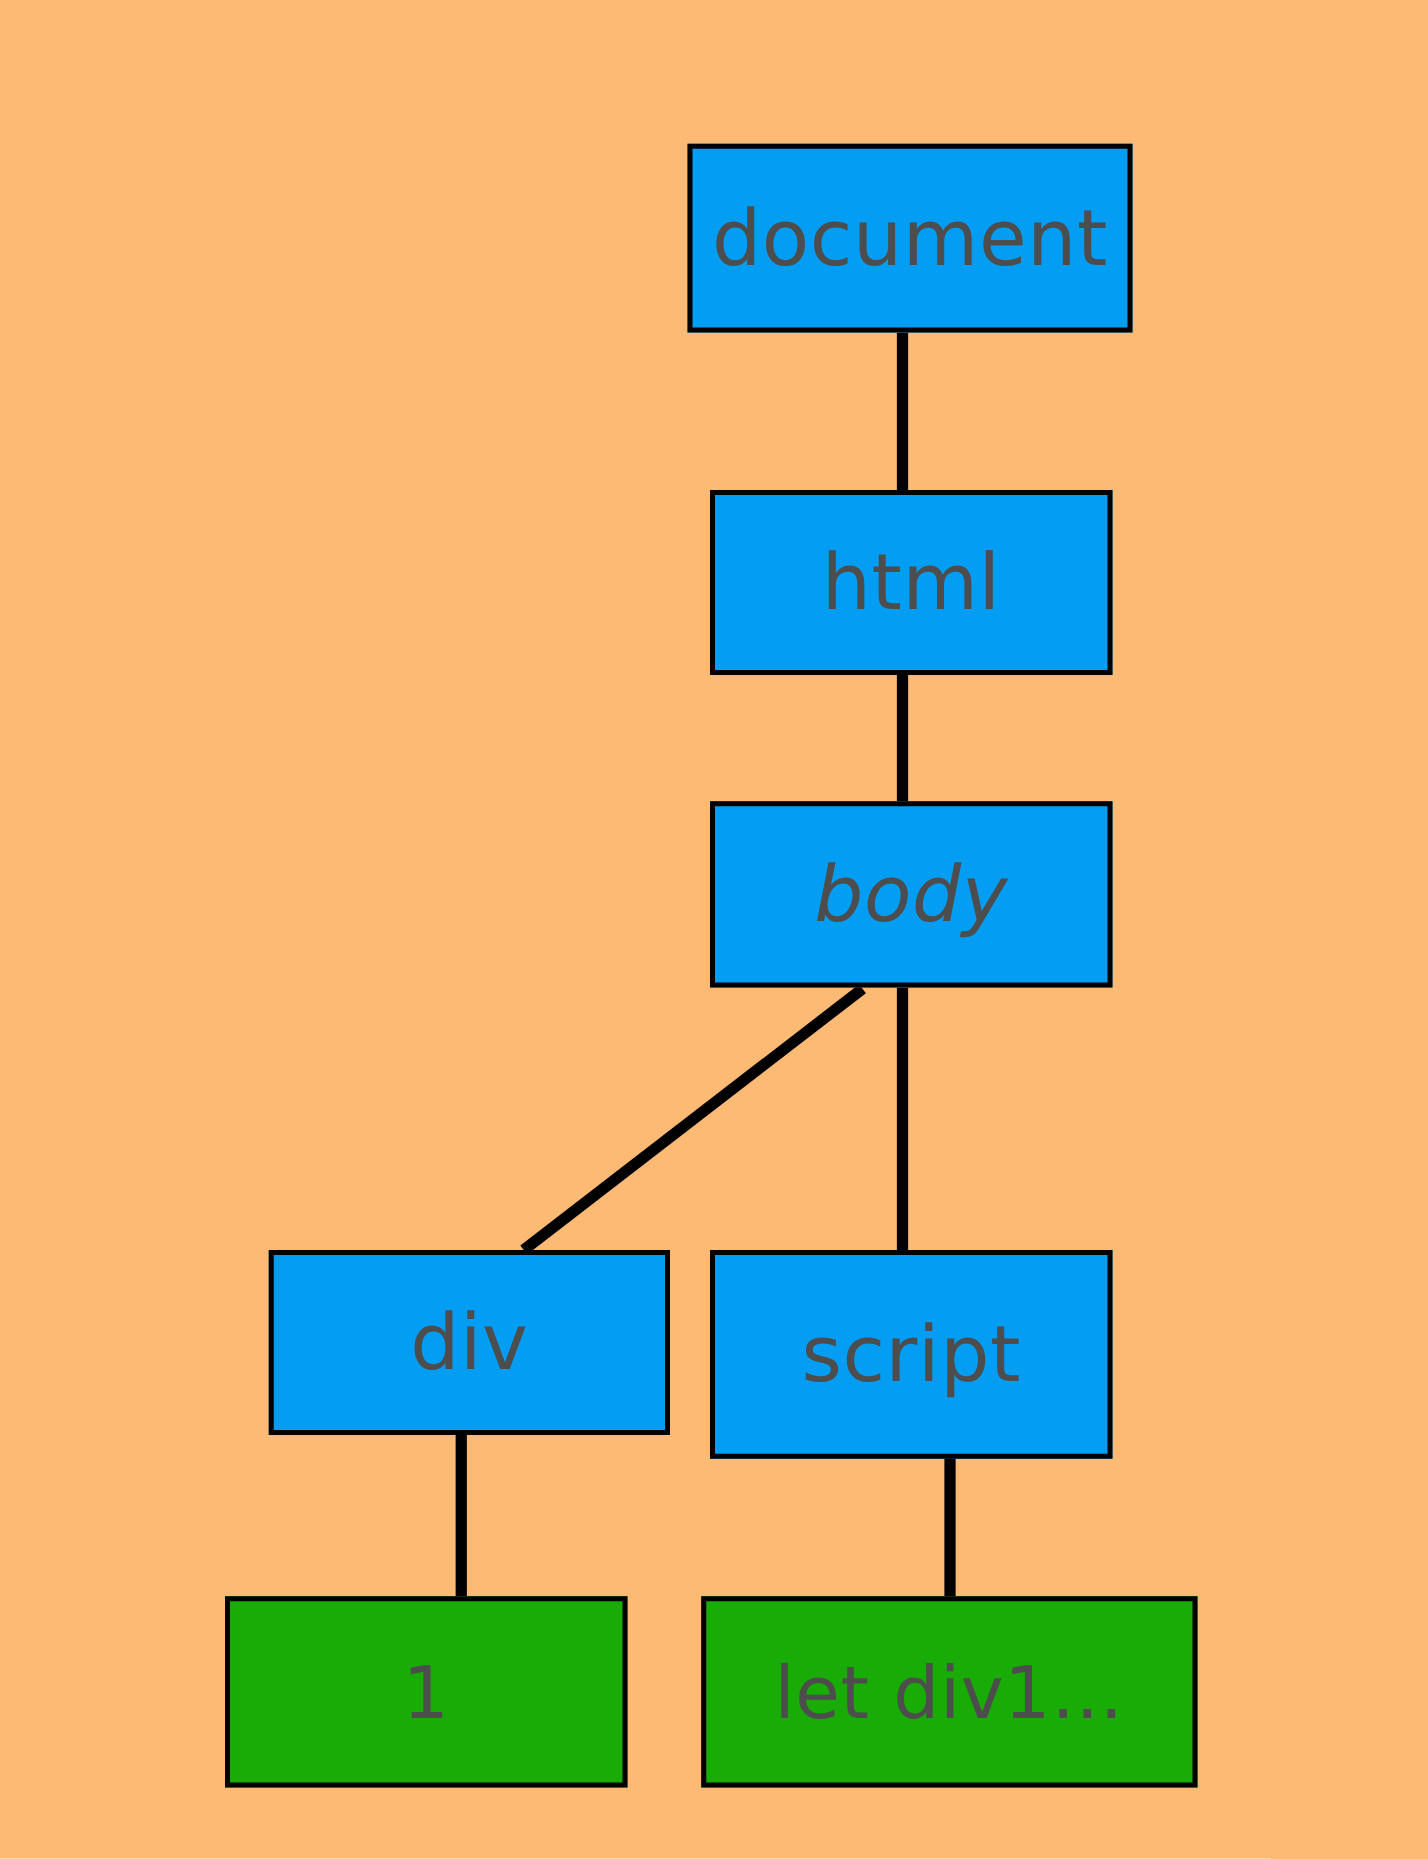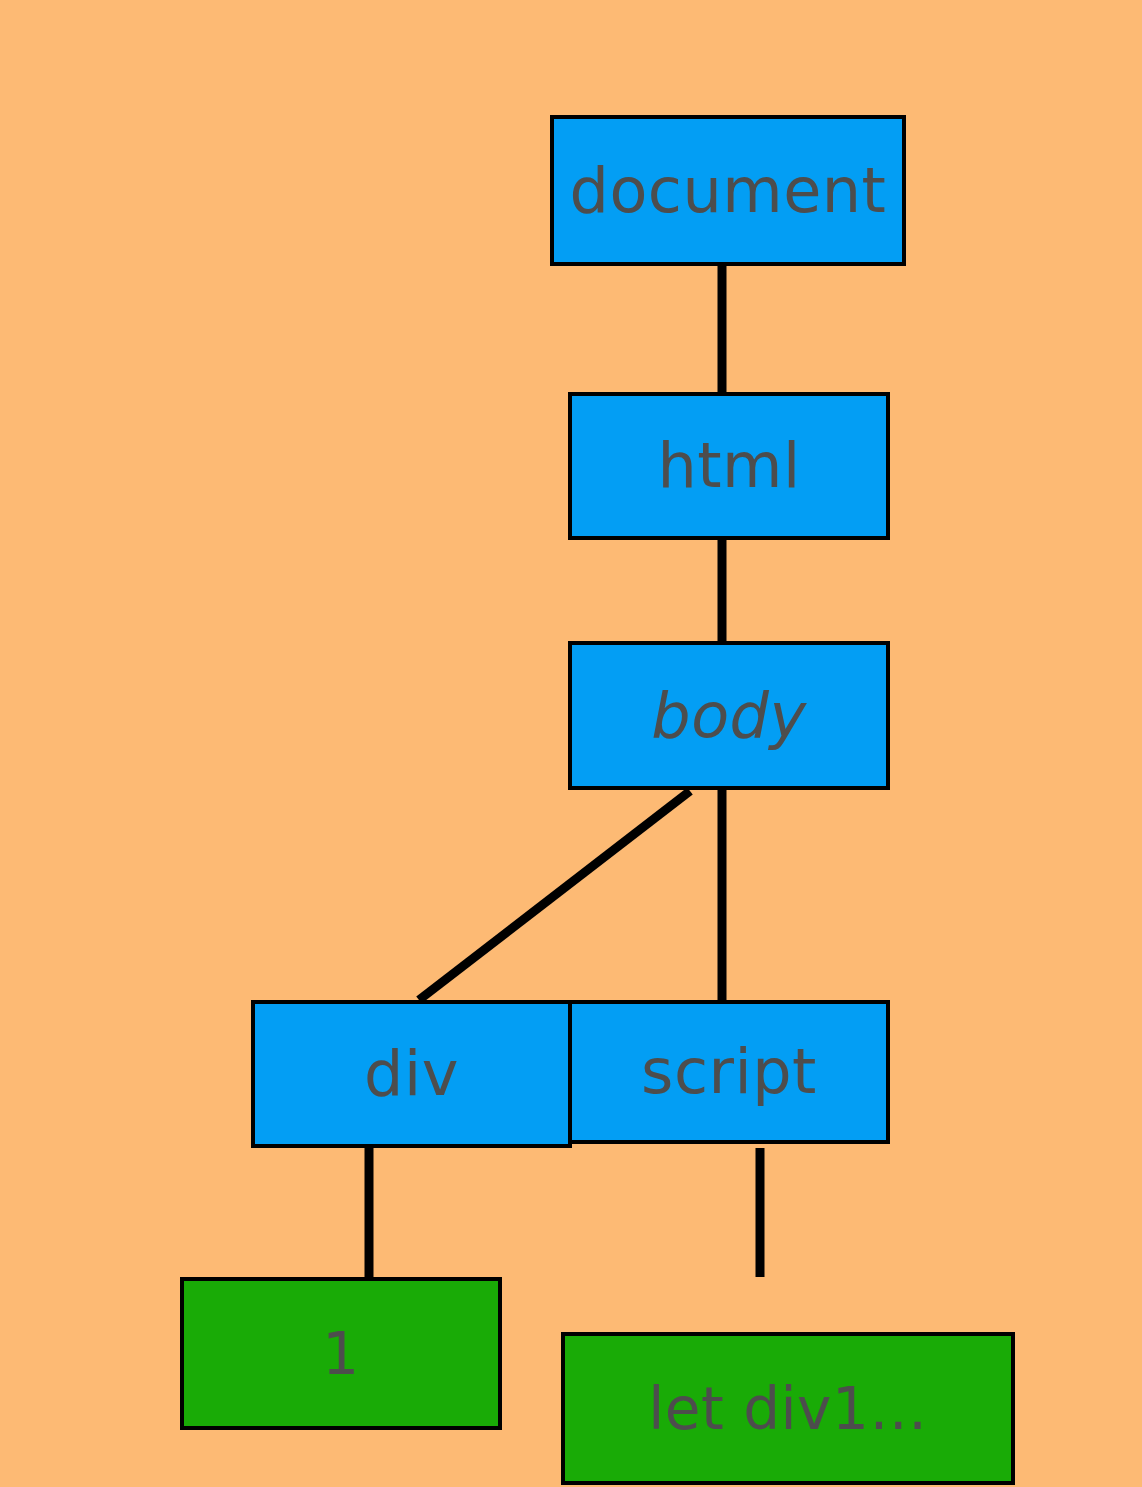--- a/index.html
+++ b/index.html
@@ -42,25 +42,25 @@
     line-height: 1;
     white-space: nowrap;
   }
   .node-element { background: #039ef4; }
   .node-text    { background: #19ab06; }
 
   
   #node-document { left: 550px; top: 115px;  width: 356px; height: 151px; }
   #node-html     { left: 568px; top: 392px;  width: 322px; height: 148px; }
   #node-body     { left: 568px; top: 641px;  width: 322px; height: 149px; font-style: italic; }
-  #node-div      { left: 215px; top: 1000px; width: 321px; height: 148px; margin-left: 36px; }
-  #node-script   { left: 568px; top: 1000px; width: 322px; height: 144px; }
+  #node-div      { left: 215px; top: 1000px; width: 321px; height: 148px; }
+  #node-script   { left: 568px; top: 1000px; width: 322px; height: 167px; }
   
   #node-text-1     { left: 180px; top: 1277px; width: 322px; height: 153px; }
-  #node-text-code  { left: 561px; top: 1332px; width: 454px; height: 153px; }
+  #node-text-code  { left: 561px; top: 1277px; width: 397px; height: 153px; }
 
   #node-document .node-label { font-size: 62px; }
   #node-html .node-label     { font-size: 62px; }
   #node-body .node-label     { font-size: 62px; }
   #node-div .node-label      { font-size: 62px; }
   #node-script .node-label   { font-size: 62px; }
   #node-text-1 .node-label    { font-size: 58px; }
   #node-text-code .node-label { font-size: 58px; }
 </style>
 </head>

